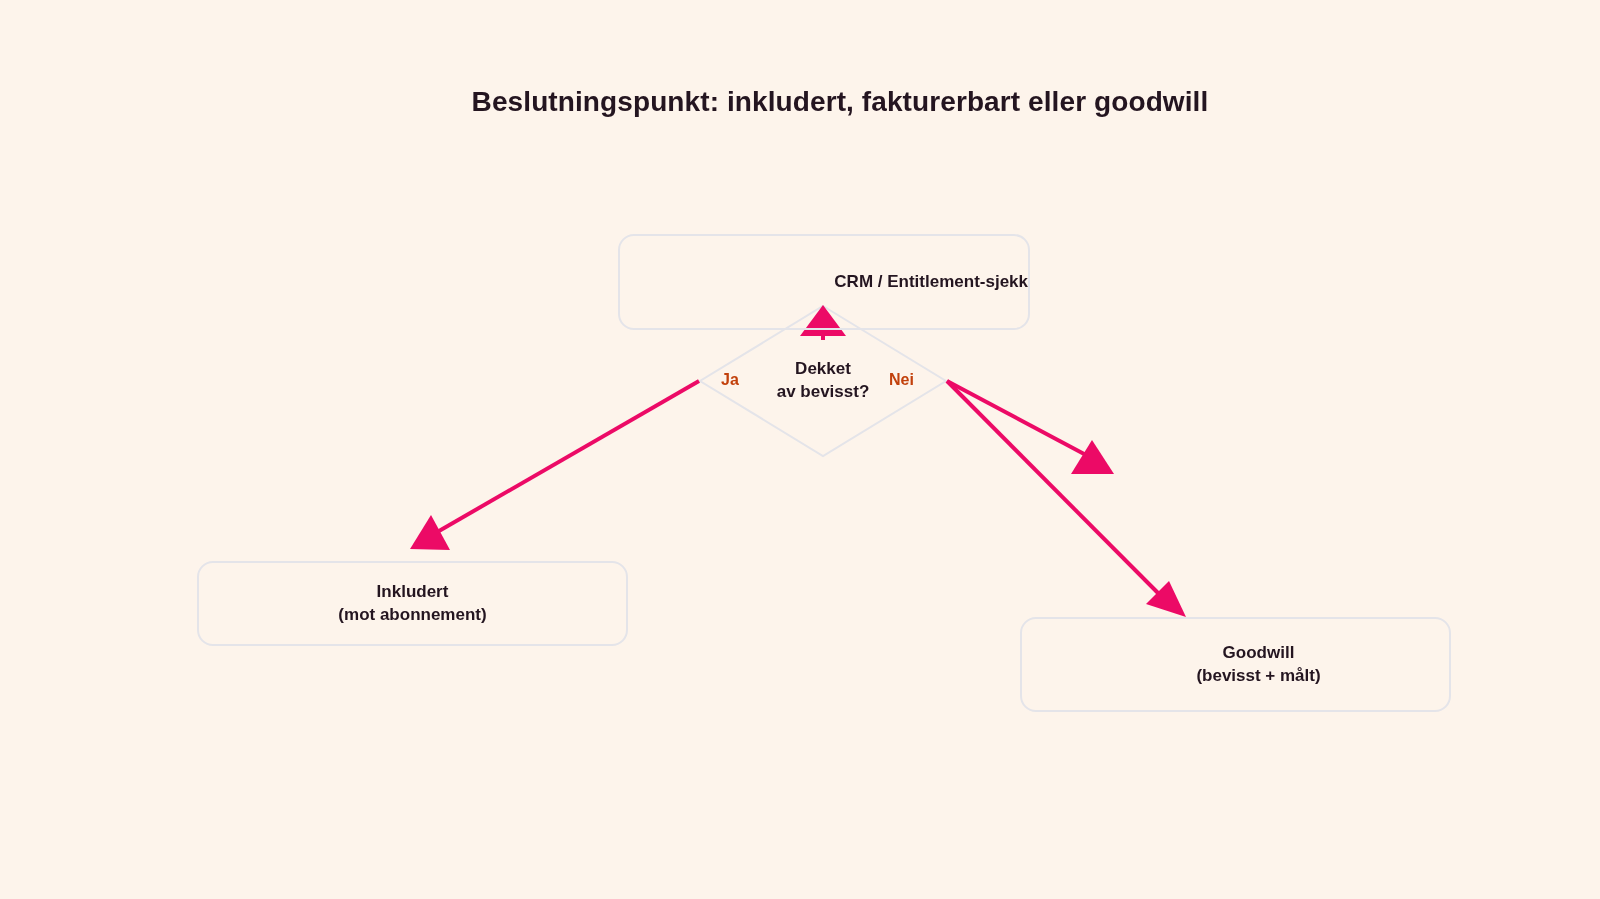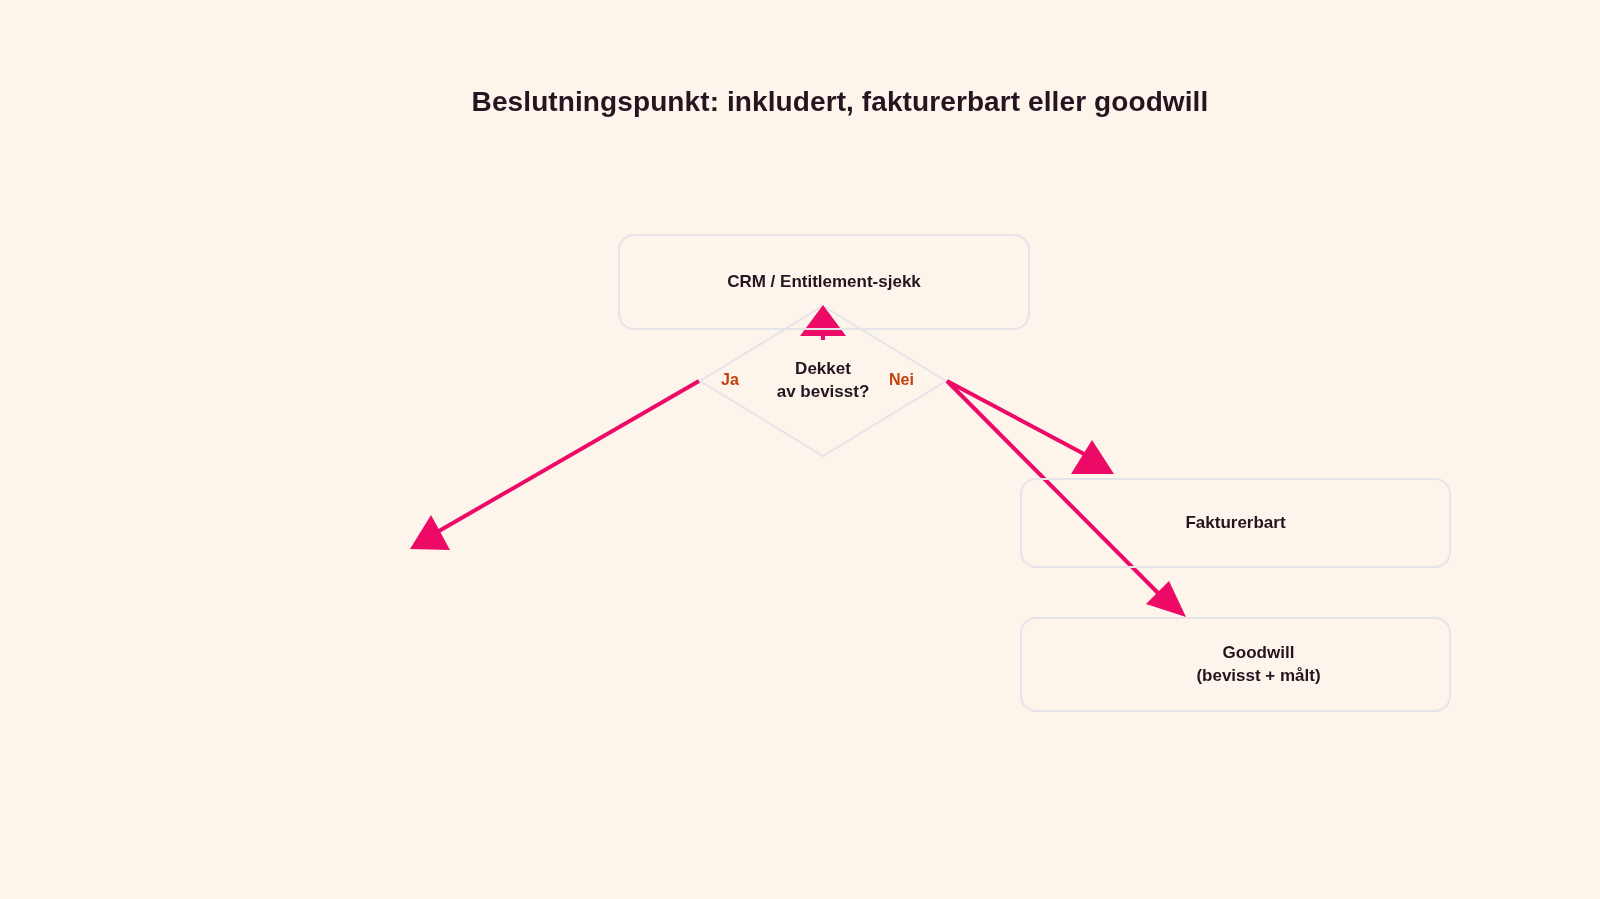--- a/index.html
+++ b/index.html
@@ -59,20 +59,21 @@
   }
   .node-label {
     white-space: pre-line;
     pointer-events: none;
   }
   #node-crm {
     left: 578px;
     top: 234px;
     width: 412px;
     height: 96px;
+    justify-content: flex-end;
   }
   #node-inkludert {
     left: 157px;
     top: 561px;
     width: 431px;
     height: 85px;
   }
   #node-fakturerbart {
     left: 980px;
     top: 478px;
@@ -142,24 +143,25 @@
 
   <div class="node node-box" id="node-crm">
     <span class="node-label">CRM / Entitlement-sjekk</span>
   </div>
 
   <div class="node" id="node-dekket">
     <span class="node-label">Dekket
 av bevisst?</span>
   </div>
 
+  <div class="node node-box" id="node-inkludert">
+    <span class="node-label">Inkludert
+(mot abonnement)</span>
+  </div>
 
-  <div class="node node-box" id="node-fakturerbart">
-    <span class="node-label">Fakturerbart</span>
-  </div>
 
   <div class="node node-box" id="node-goodwill">
     <span class="node-label">Goodwill
 (bevisst + målt)</span>
   </div>
 
   <div class="edge-label" id="edge-label-ja">Ja</div>
 
   <div class="edge-label" id="edge-label-nei">Nei</div>
 

